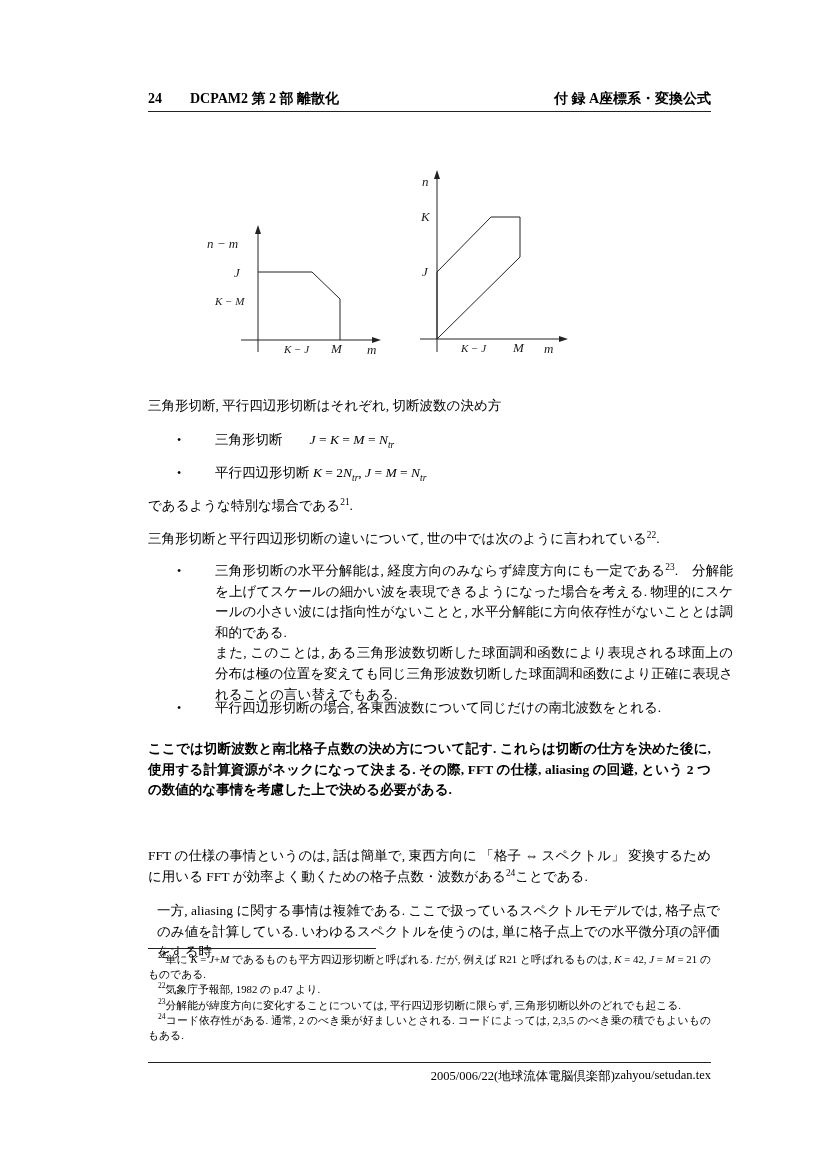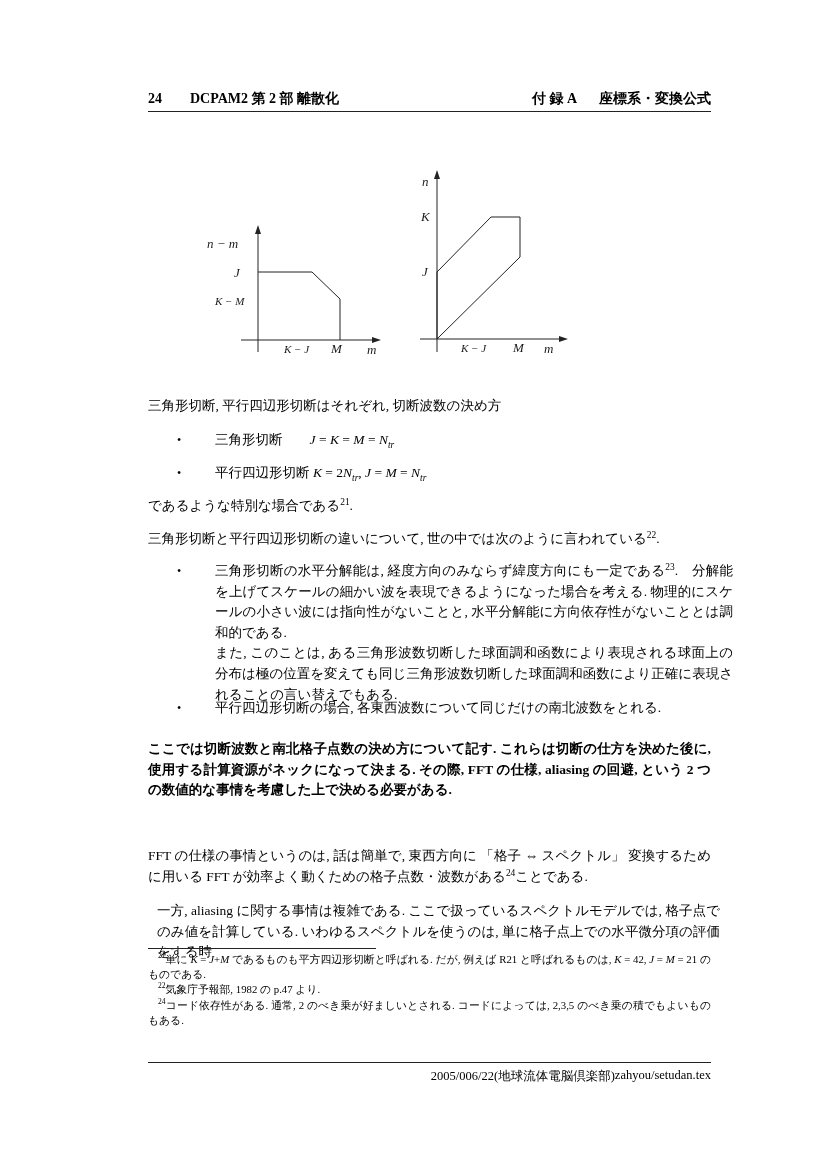--- a/index.html
+++ b/index.html
@@ -12,21 +12,21 @@
     font-family:"Liberation Serif","DejaVu Serif",serif;
     overflow:hidden;
   }
   
   .header{
     position:absolute;left:148px;top:90px;width:563px;
     font-weight:bold;font-size:14px;
     display:flex;justify-content:space-between;align-items:baseline;
   }
   .header .pgnum{margin-right:28px;}
-  .header .apx{margin-right:22px;text-align:center;}
+  .header .apx{text-align:center;}
   .hrule{position:absolute;left:148px;top:111px;width:563px;border-top:1.2px solid #222;}
 
   
   .fig-svg{position:absolute;}
   .fig-svg line,.fig-svg path,.fig-svg polyline{stroke:#222;stroke-width:1;fill:none;}
   .fig-svg polygon{fill:#222;stroke:none;}
   .fig-svg text{fill:#1c1c1c;font-family:"Liberation Serif","DejaVu Serif",serif;}
   .fig-svg text.mi{font-style:italic;}
   .t13{font-size:13px;}
   .t11{font-size:11px;}
@@ -147,20 +147,21 @@
   <div class="para" style="top:739px;font-weight:bold;">ここでは切断波数と南北格子点数の決め方について記す. これらは切断の仕方を決めた後に, 使用する計算資源がネックになって決まる. その際, FFT の仕様, aliasing の回避, という 2 つの数値的な事情を考慮した上で決める必要がある.</div>
 
   <div class="para" style="top:846px;"><span>FFT の仕様の事情というのは, 話は簡単で, 東西方向に 「格子 ⇔ スペクトル」 変換するために用いる FFT が効率よく動くための格子点数・波数がある</span><sup>24</sup><span>ことである.</span></div>
 
   <div class="para" style="top:901px;margin-left:9px;">一方, aliasing に関する事情は複雑である. ここで扱っているスペクトルモデルでは, 格子点でのみ値を計算している. いわゆるスペクトルを使うのは, 単に格子点上での水平微分項の評価をする時</div>
 
   <div class="fnrule"></div>
   <div class="fns">
     <div class="fn"><sup>21</sup><span>単に </span><span class="mi">K</span><span> = </span><span class="mi">J</span><span>+</span><span class="mi">M</span><span> であるものも平方四辺形切断と呼ばれる. だが, 例えば R21 と呼ばれるものは, </span><span class="mi">K</span><span> = 42, </span><span class="mi">J</span><span> = </span><span class="mi">M</span><span> = 21 のものである.</span></div>
     <div class="fn"><sup>22</sup><span>気象庁予報部, 1982 の p.47 より.</span></div>
+    <div class="fn"><sup>23</sup><span>分解能が緯度方向に変化することについては, 平行四辺形切断に限らず, 三角形切断以外のどれでも起こる.</span></div>
     <div class="fn"><sup>24</sup><span>コード依存性がある. 通常, 2 のべき乗が好ましいとされる. コードによっては, 2,3,5 のべき乗の積でもよいものもある.</span></div>
   </div>
 
   <div class="frule"></div>
   <div class="footer">
     <span>2005/006/22(地球流体電脳倶楽部)</span>
     <span>zahyou/setudan.tex</span>
   </div>
 
 </div>

